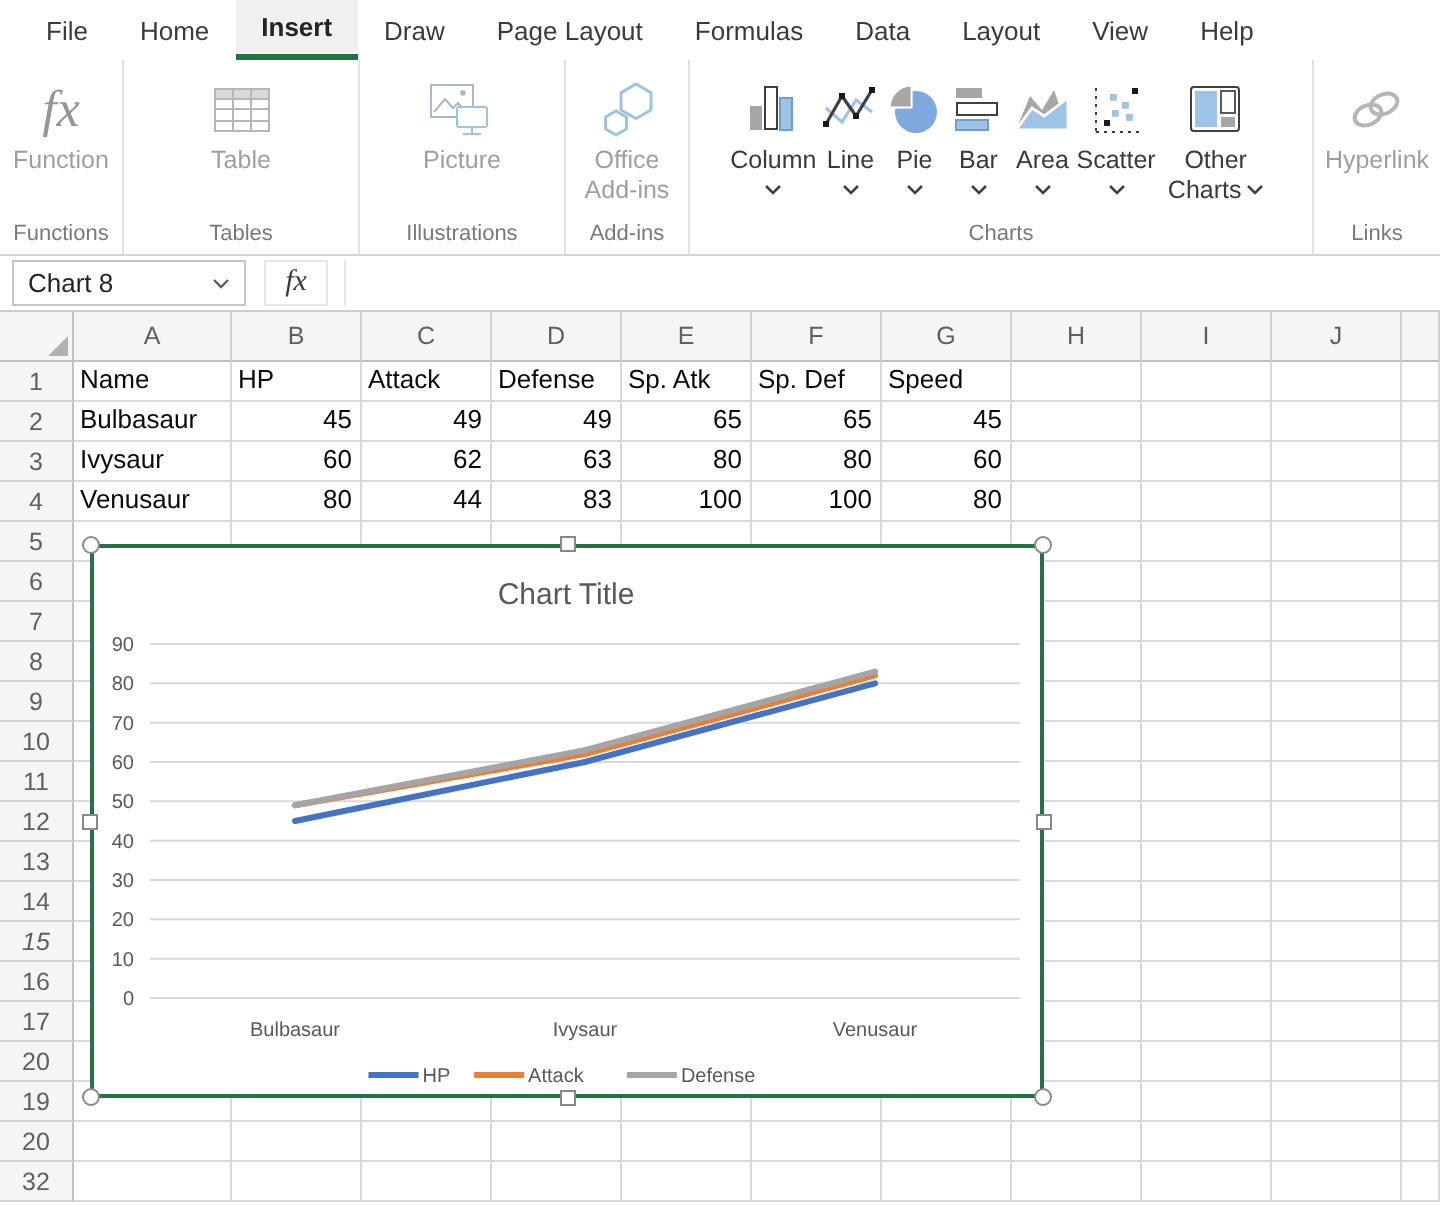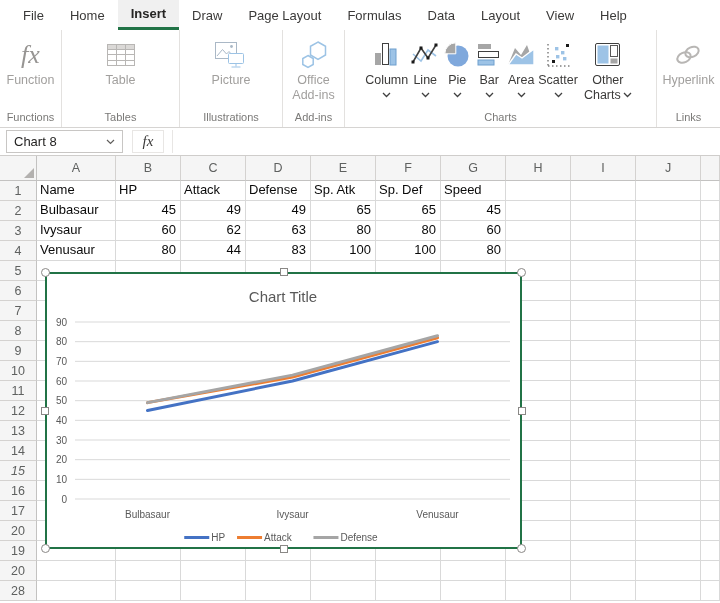--- a/index.html
+++ b/index.html
@@ -569,21 +569,21 @@
         <div class="cell" style="width: 65px;"></div>
         <div class="cell" style="width: 65px;"></div>
         <div class="cell" style="width: 65px;"></div>
         <div class="cell" style="width: 65px;"></div>
         <div class="cell" style="width: 65px;"></div>
         <div class="cell" style="width: 65px;"></div>
         <div class="cell" style="width: 65px;"></div>
         <div class="cell" style="width: 19px;"></div>
       </div>
       <div class="grow">
-        <div class="rowhdr" style="width: 37px;">28</div>
+        <div class="rowhdr" style="width: 37px;">32</div>
         <div class="cell" style="width: 79px;"></div>
         <div class="cell" style="width: 65px;"></div>
         <div class="cell" style="width: 65px;"></div>
         <div class="cell" style="width: 65px;"></div>
         <div class="cell" style="width: 65px;"></div>
         <div class="cell" style="width: 65px;"></div>
         <div class="cell" style="width: 65px;"></div>
         <div class="cell" style="width: 65px;"></div>
         <div class="cell" style="width: 65px;"></div>
         <div class="cell" style="width: 65px;"></div>

